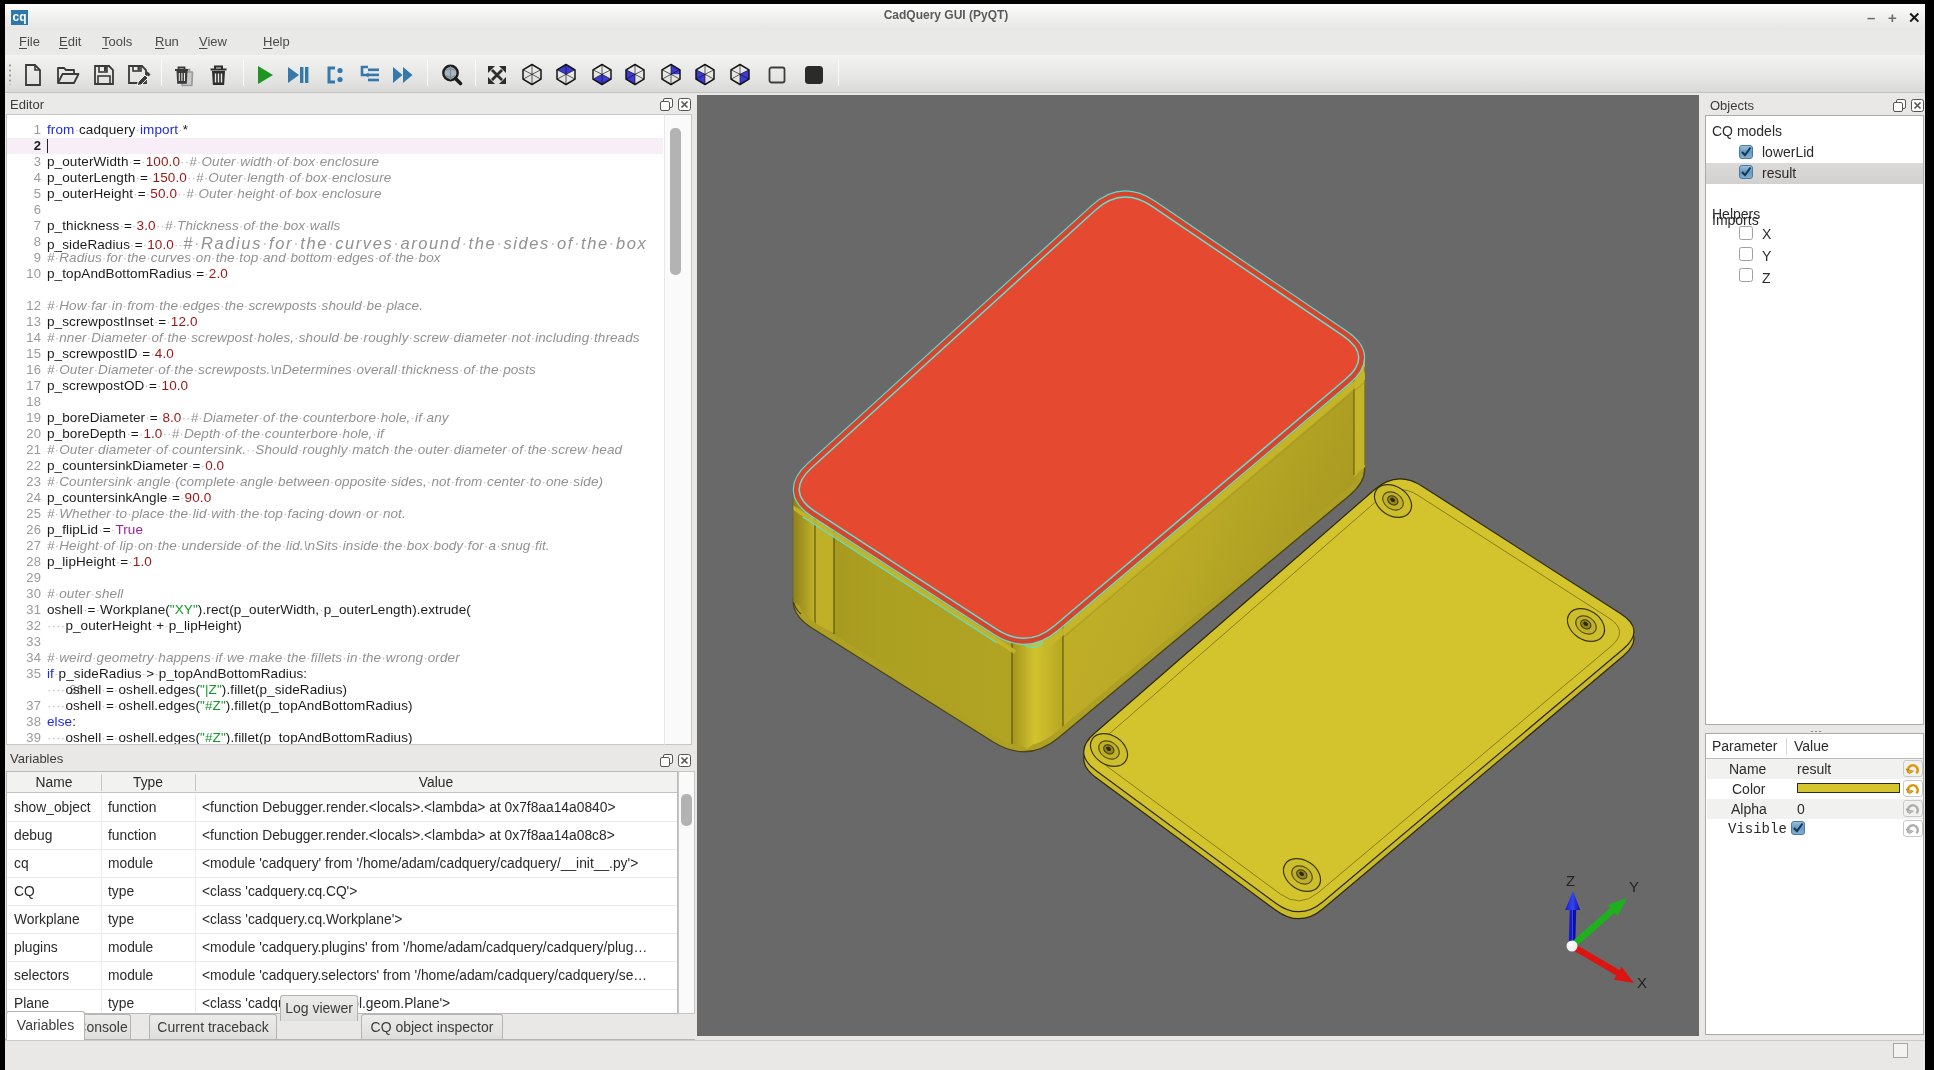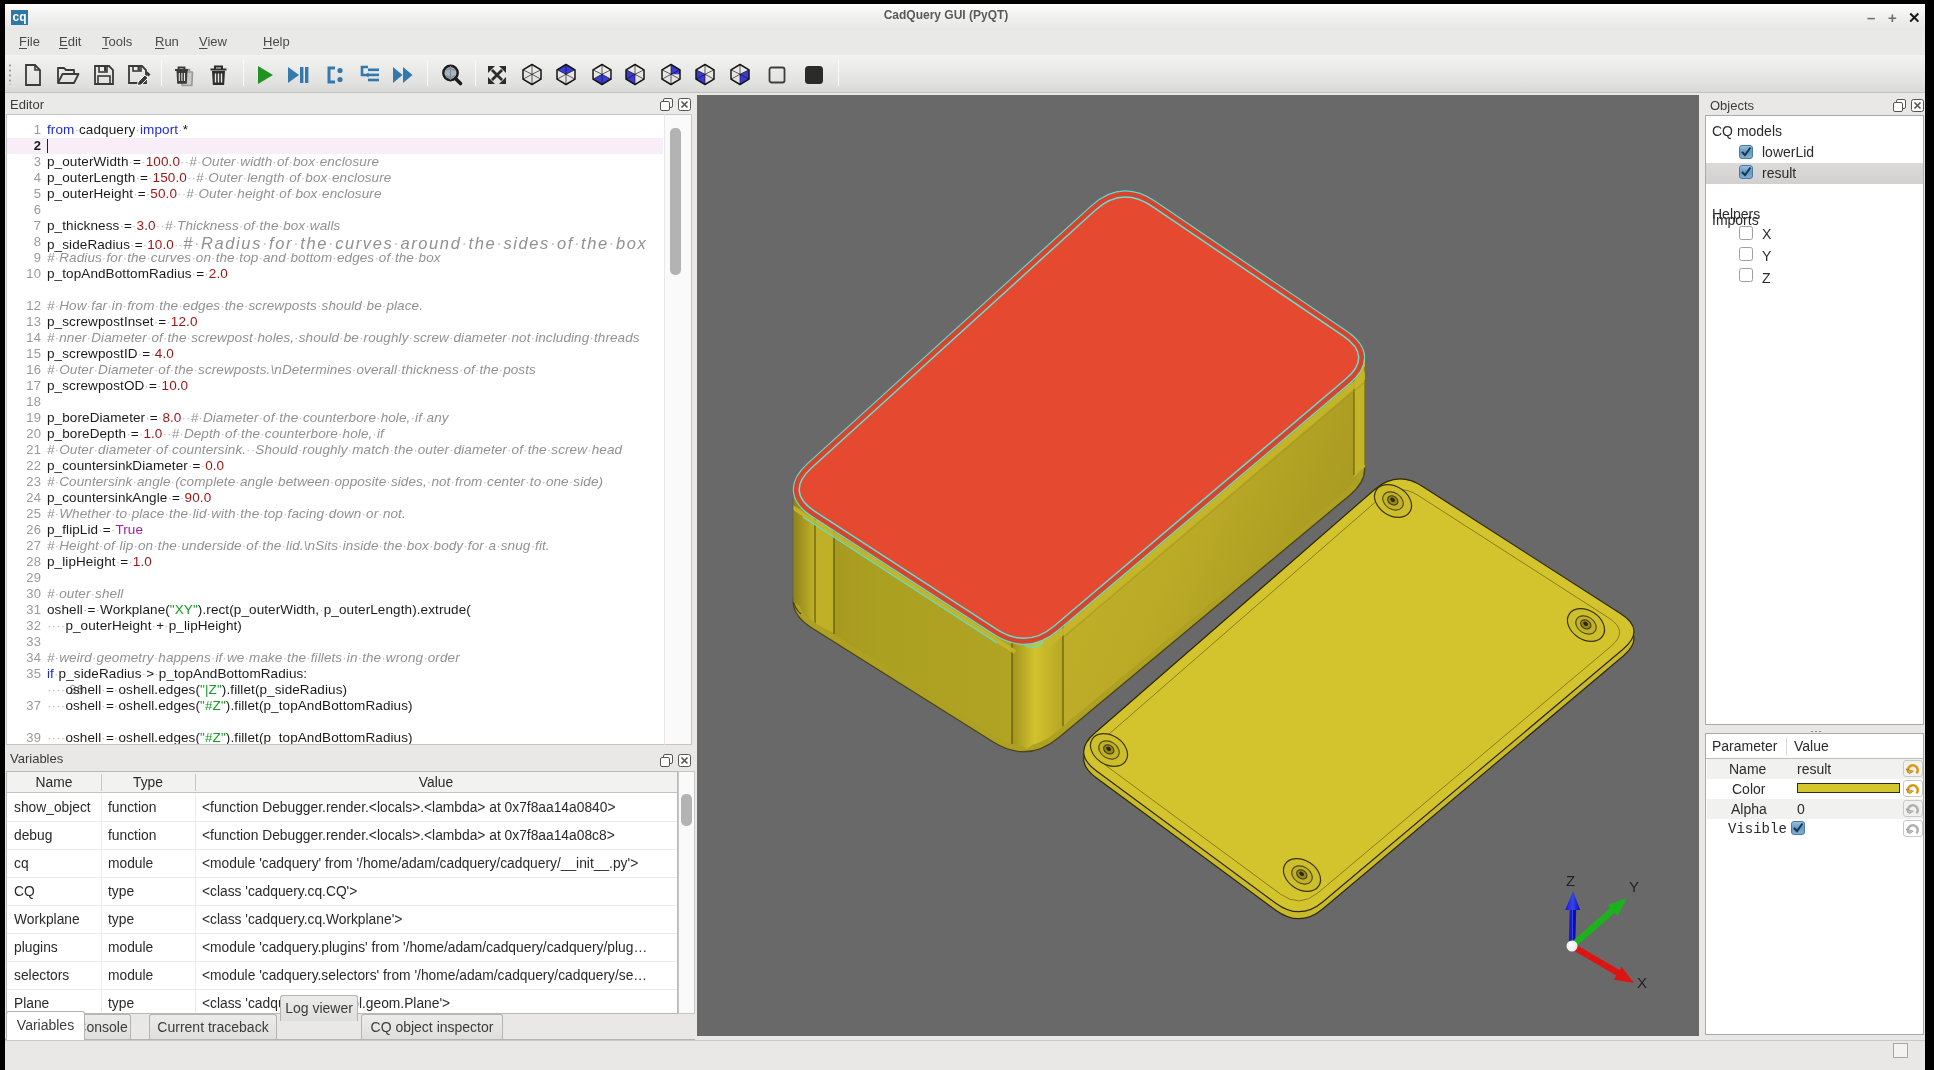--- a/index.html
+++ b/index.html
@@ -367,20 +367,24 @@
         <span class="code"><span class="k">if</span><span class="d">·</span><span>p_sideRadius</span><span class="d">·</span><span>&gt;</span><span class="d">·</span><span>p_topAndBottomRadius:</span></span>
       </div>
 <div class="cl" style="top:567px;padding-left:43px;">
         <span class="ln" style="">36</span>
         <span class="code"><span class="d">····</span><span>oshell</span><span class="d">·</span><span>=</span><span class="d">·</span><span>oshell.edges(</span><span class="s">"|Z"</span><span>).fillet(p_sideRadius)</span></span>
       </div>
 <div class="cl" style="top:583px;">
         <span class="ln" style="">37</span>
         <span class="code"><span class="d">····</span><span>oshell</span><span class="d">·</span><span>=</span><span class="d">·</span><span>oshell.edges(</span><span class="s">"#Z"</span><span>).fillet(p_topAndBottomRadius)</span></span>
       </div>
+<div class="cl" style="top:599px;">
+        <span class="ln" style="">38</span>
+        <span class="code"><span class="k">else</span><span>:</span></span>
+      </div>
 <div class="cl" style="top:615px;">
         <span class="ln" style="">39</span>
         <span class="code"><span class="d">····</span><span>oshell</span><span class="d">·</span><span>=</span><span class="d">·</span><span>oshell.edges(</span><span class="s">"#Z"</span><span>).fillet(p_topAndBottomRadius)</span></span>
       </div>
 </div>
 <div id="edscroll" class="abs">
       <div id="edthumb" class="abs"></div>
     </div>
 <div id="varhead" class="abs"></div>
 <div class="abs phead" style="left:5px;top:747px;">Variables</div>

